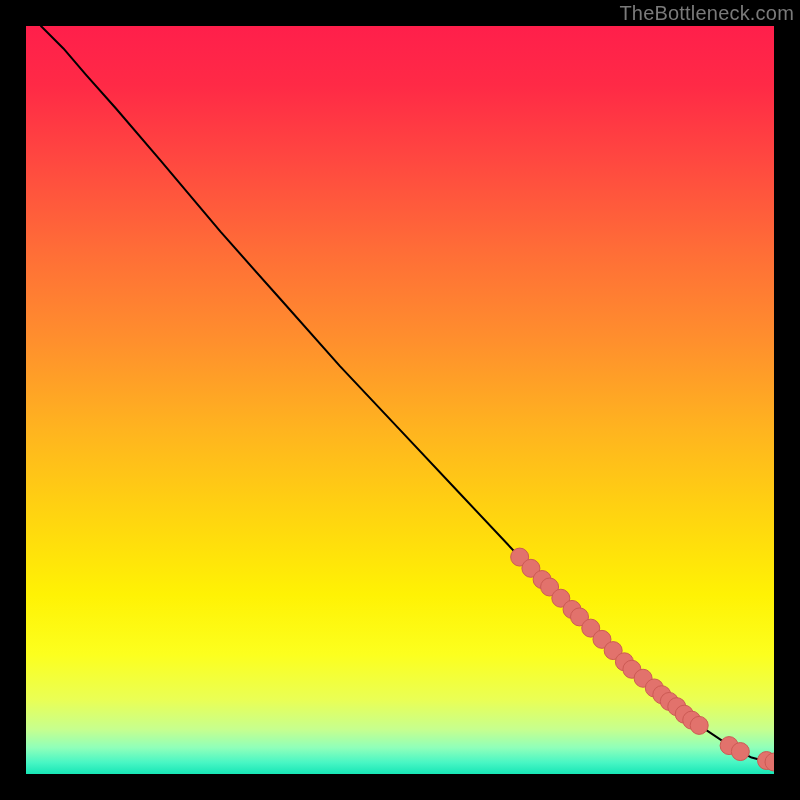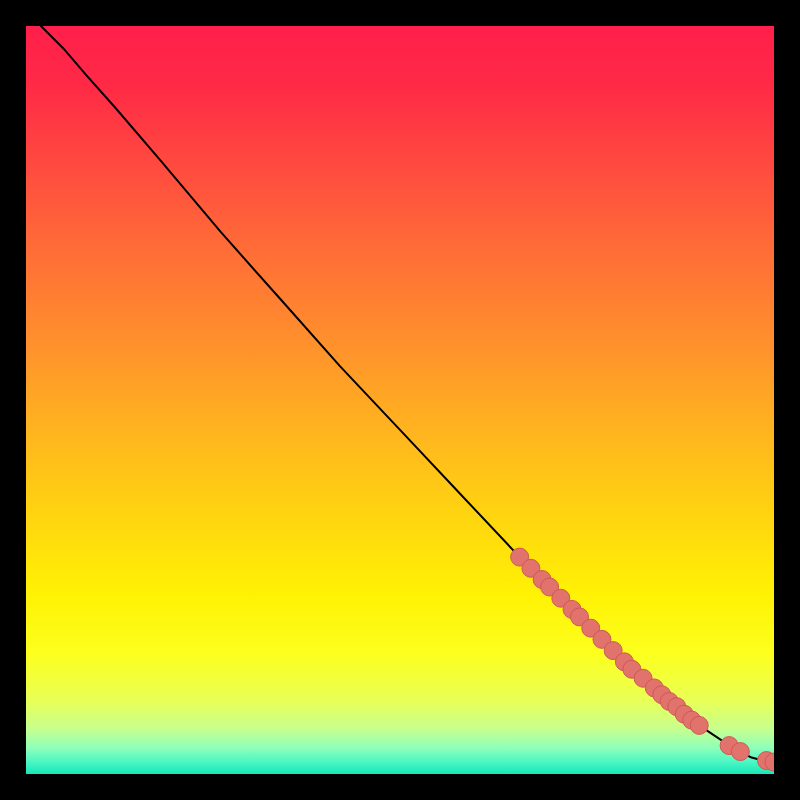--- a/index.html
+++ b/index.html
@@ -33,20 +33,21 @@
     width: 748px;
     height: 748px;
   }
   svg { display: block; }
 </style>
 </head>
 <body>
 
 <div class="stage">
 
+  <div class="attribution">TheBottleneck.com</div>
 
   <div class="plot">
     <svg id="chart-svg" viewBox="0 0 748 748" width="748" height="748" preserveAspectRatio="none">
       <defs>
         <linearGradient id="heat" x1="0" y1="0" x2="0" y2="1">
             <stop offset="0.00%" stop-color="#ff1f4b"></stop>
             <stop offset="8.00%" stop-color="#ff2a46"></stop>
             <stop offset="18.00%" stop-color="#ff4840"></stop>
             <stop offset="30.00%" stop-color="#ff6d37"></stop>
             <stop offset="42.00%" stop-color="#ff8f2d"></stop>

